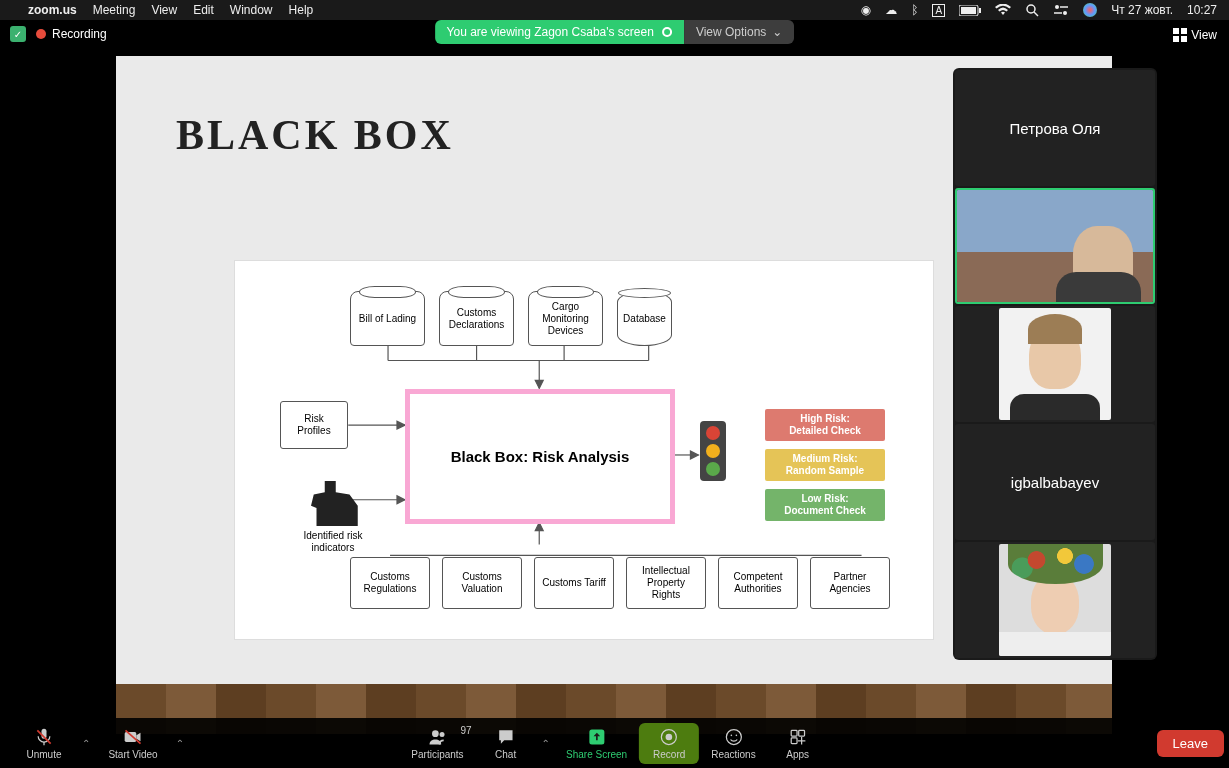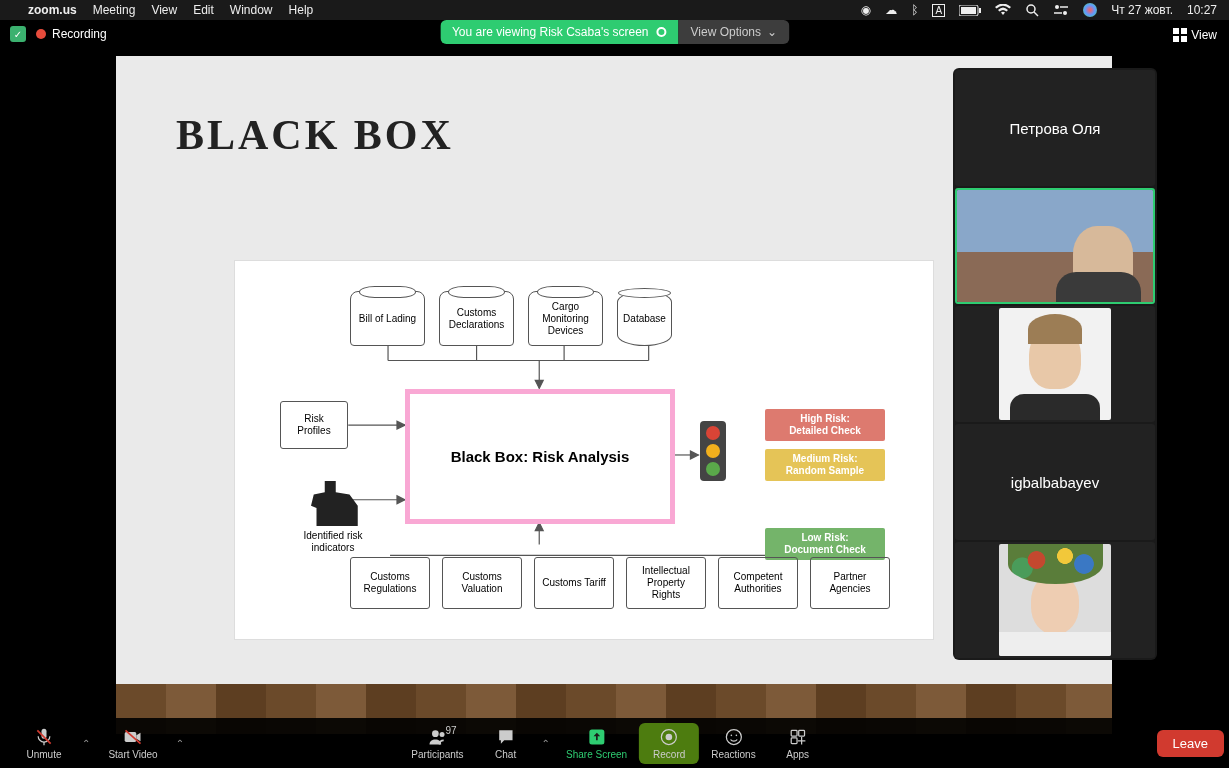--- a/index.html
+++ b/index.html
@@ -55,21 +55,21 @@
 
 .traffic { position: absolute; top: 160px; left: 465px; width: 26px; height: 60px; background: #444; border-radius: 4px; display: flex; flex-direction: column; align-items: center; justify-content: space-around; padding: 3px 0; }
 .traffic .lamp { width: 14px; height: 14px; border-radius: 50%; }
 .lamp.r { background: #d94436; }
 .lamp.y { background: #f2b01d; }
 .lamp.g { background: #5aa94a; }
 
 .risk-out { position: absolute; left: 530px; width: 120px; height: 32px; display: flex; align-items: center; justify-content: center; font-size: 10px; font-weight: 600; text-align: center; line-height: 1.2; color: #fff; border-radius: 2px; }
 .risk-out.high { top: 148px; background: #dd7a6f; }
 .risk-out.med  { top: 188px; background: #e5c457; }
-.risk-out.low  { top: 228px; background: #74b46a; margin-top: 39px; }
+.risk-out.low  { top: 228px; background: #74b46a; }
 
 .bottom-row { position: absolute; top: 296px; left: 115px; display: flex; gap: 12px; }
 .ref-box { width: 80px; height: 52px; border: 1px solid #555; border-radius: 3px; display: flex; align-items: center; justify-content: center; font-size: 10px; text-align:center; line-height:1.2; padding:3px; }
 
 
 svg.connectors { position:absolute; top:0; left:0; width:100%; height:100%; pointer-events:none; }
 
 
 .gallery { position: absolute; top: 68px; right: 72px; width: 204px; display: flex; flex-direction: column; gap: 2px; z-index: 6; background: #1a1a1a; border-radius: 6px; padding: 2px; }
 .ptile { width: 200px; height: 116px; background: #222; display: flex; align-items: center; justify-content: center; color: #fff; font-size: 15px; position: relative; border-radius: 3px; overflow:hidden; }
@@ -146,21 +146,21 @@
 <div class="zoom-top">
   <span class="shield">✓</span>
   <div class="recording">
     <span class="rec-dot"></span>
     <span>Recording</span>
   </div>
 </div>
 
 <div class="screenshare-banner">
   <div class="left">
-    <span>You are viewing Risk Csaba's screen</span>
+    <span>You are viewing Zagon Csaba's screen</span>
     <span class="bdot"></span>
   </div>
   <div class="right">
     <span>View Options</span>
     <span>⌄</span>
   </div>
 </div>
 
 <div class="view-btn">
   <svg width="14" height="14" viewBox="0 0 14 14">
@@ -321,21 +321,21 @@
 
   <div class="tb-center">
     <div class="tb-btn">
       <span class="ico" style="position:relative;">
         <svg viewBox="0 0 24 24">
             <circle cx="9" cy="8" r="4" fill="#ccc"></circle>
             <path d="M2 21c0-4 3-6 7-6s7 2 7 6" fill="#ccc"></path>
             <circle cx="17" cy="9" r="3" fill="#ccc"></circle>
             <path d="M14 21c0-3 2-5 5-5" fill="none" stroke="#ccc" stroke-width="2"></path>
           </svg>
-        <span class="count-badge" style="position:absolute;top:-2px;left:16px;">97</span>
+        <span class="count-badge" style="position:absolute;top:-2px;left:31px;">97</span>
       </span>
       <span>Participants</span>
     </div>
     <div class="tb-btn">
       <span class="ico">
         <svg viewBox="0 0 24 24">
             <path d="M4 4h16v12H10l-4 4v-4H4z" fill="#ccc"></path>
           </svg>
       </span>
       <span>Chat</span>

